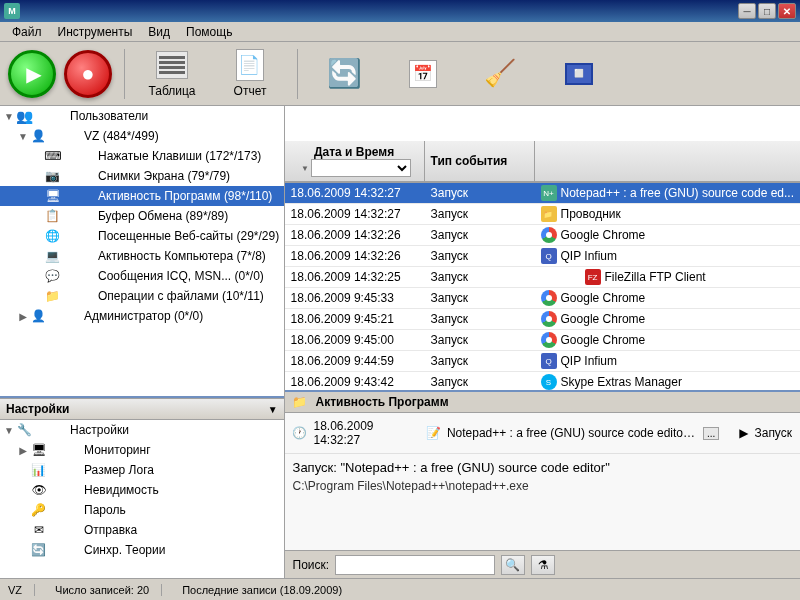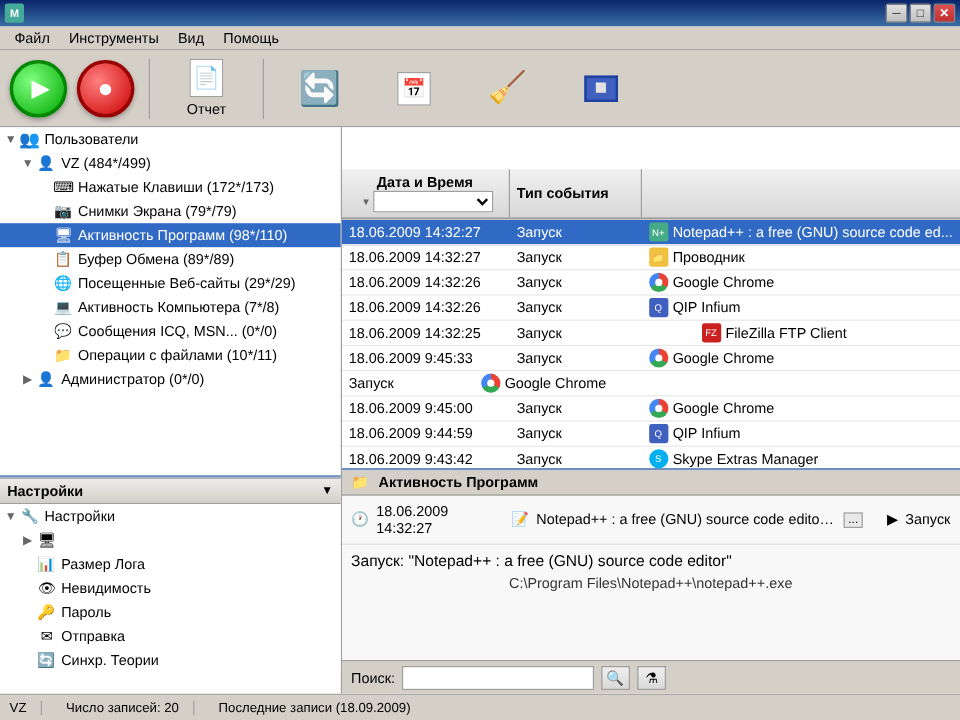--- a/index.html
+++ b/index.html
@@ -64,21 +64,21 @@
     .left-top { flex: 1; overflow-y: auto; border-bottom: 2px solid #7090c0; }
     .left-bottom { height: 180px; overflow-y: auto; }
 
     
     .tree-item {
       display: flex; align-items: center; padding: 2px 4px; cursor: pointer; white-space: nowrap;
     }
     .tree-item.selected { background: #316ac5; color: white; }
     .tree-expand { width: 14px; text-align: center; font-size: 10px; cursor: pointer; color: #666; flex-shrink: 0; }
     .tree-icon { width: 18px; height: 16px; flex-shrink: 0; margin-right: 3px; display: flex; align-items: center; justify-content: center; }
-    .tree-label { flex: 1; }
+    .tree-label { flex: 1; margin-left: 33px; }
 
     
     .section-header {
       background: linear-gradient(to bottom, #ececec, #d4d0c8);
       border-bottom: 1px solid #a0a0a0; border-top: 1px solid #a0a0a0;
       padding: 3px 6px; display: flex; align-items: center; justify-content: space-between;
       font-weight: bold;
     }
     .section-arrow { font-size: 10px; cursor: pointer; }
 
@@ -205,20 +205,31 @@
   <span class="menu-item">Инструменты</span>
   <span class="menu-item">Вид</span>
   <span class="menu-item">Помощь</span>
 </div>
 
 <div class="toolbar">
   <div class="play-btn"></div>
   <div class="stop-btn"></div>
   <div class="toolbar-sep"></div>
 
+  <div class="sub-btn">
+    <div class="sub-btn-icon">
+      <div class="toolbar-icon-table">
+        <div class="table-line"></div>
+          <div class="table-line"></div>
+          <div class="table-line"></div>
+          <div class="table-line"></div>
+      </div>
+    </div>
+    <span>Таблица</span>
+  </div>
 
   <div class="sub-btn">
     <div class="sub-btn-icon">
       <div class="toolbar-icon-report">📄</div>
     </div>
     <span>Отчет</span>
   </div>
 
   <div class="toolbar-sep"></div>
 
@@ -328,20 +339,21 @@
       </div>
       <div class="settings-tree">
         <div class="tree-item indent-1">
           <span class="tree-expand">▼</span>
           <span class="tree-icon">🔧</span>
           <span class="tree-label">Настройки</span>
         </div>
         <div class="tree-item indent-2">
           <span class="tree-expand">▶</span>
           <span class="tree-icon">🖥</span>
+          <span class="tree-label">Мониторинг</span>
         </div>
         <div class="tree-item indent-2">
           <span class="tree-expand">&nbsp;</span>
           <span class="tree-icon">📊</span>
           <span class="tree-label">Размер Лога</span>
         </div>
         <div class="tree-item indent-2">
           <span class="tree-expand">&nbsp;</span>
           <span class="tree-icon">👁</span>
           <span class="tree-label">Невидимость</span>
@@ -436,20 +448,21 @@
         <div class="cell cell-type">Запуск</div>
         <div class="cell cell-prog">
           <div class="chrome-icon prog-icon">
               <div class="chrome-inner"></div>
             </div>
           <span>Google Chrome</span>
         </div>
       </div>
 
       <div class="table-row">
+        <div class="cell cell-date">18.06.2009 9:45:21</div>
         <div class="cell cell-type">Запуск</div>
         <div class="cell cell-prog">
           <div class="chrome-icon prog-icon">
               <div class="chrome-inner"></div>
             </div>
           <span>Google Chrome</span>
         </div>
       </div>
 
       <div class="table-row">
@@ -497,21 +510,21 @@
           <span style="max-width:250px;overflow:hidden;text-overflow:ellipsis;white-space:nowrap;">Notepad++ : a free (GNU) source code editor - C:\Progi</span>
           <button style="font-size:10px;padding:0 3px;border:1px solid #a0a0a0;background:#e8e8e8;cursor:pointer;">...</button>
         </div>
         <div class="detail-field">
           <span>▶</span>
           <span>Запуск</span>
         </div>
       </div>
       <div class="detail-content">
         <div style="margin-bottom:4px;font-size:13px;">Запуск: "Notepad++ : a free (GNU) source code editor"</div>
-        <div style="font-size:12px;color:#333;text-align:center;">C:\Program Files\Notepad++\notepad++.exe</div>
+        <div style="font-size:12px;color:#333;">C:\Program Files\Notepad++\notepad++.exe</div>
       </div>
     </div>
 
     <div class="search-bar">
       <span>Поиск:</span>
       <input class="search-input" type="text" style="">
       <div class="search-btn">🔍</div>
       <div class="search-btn">⚗</div>
     </div>
   </div>

